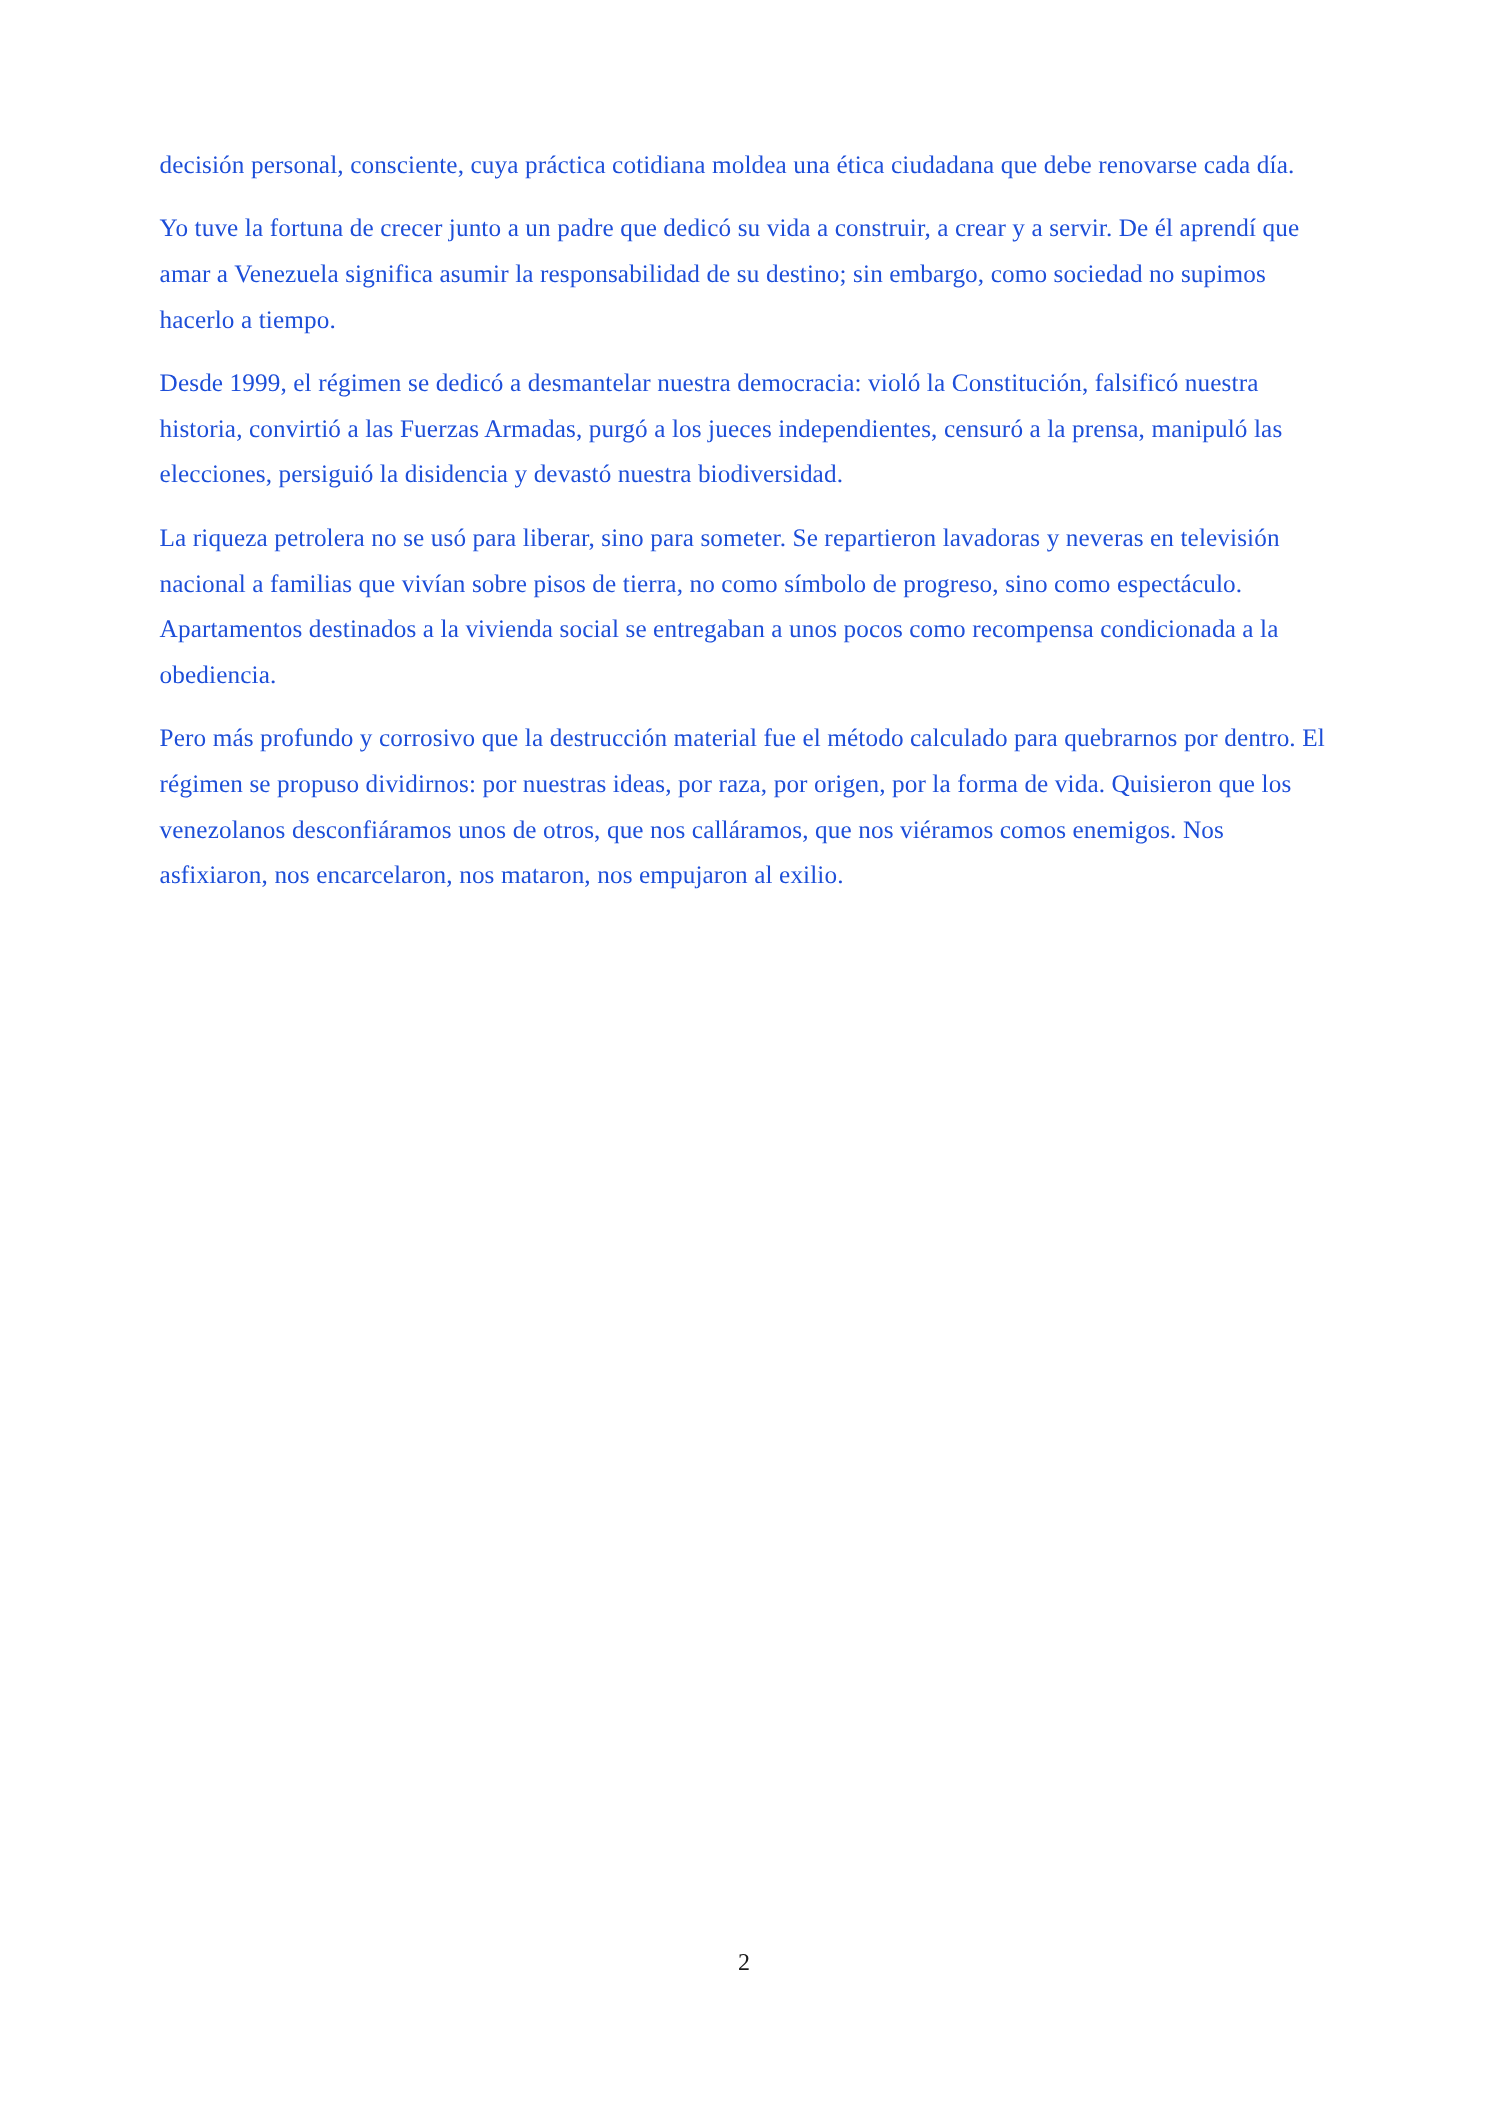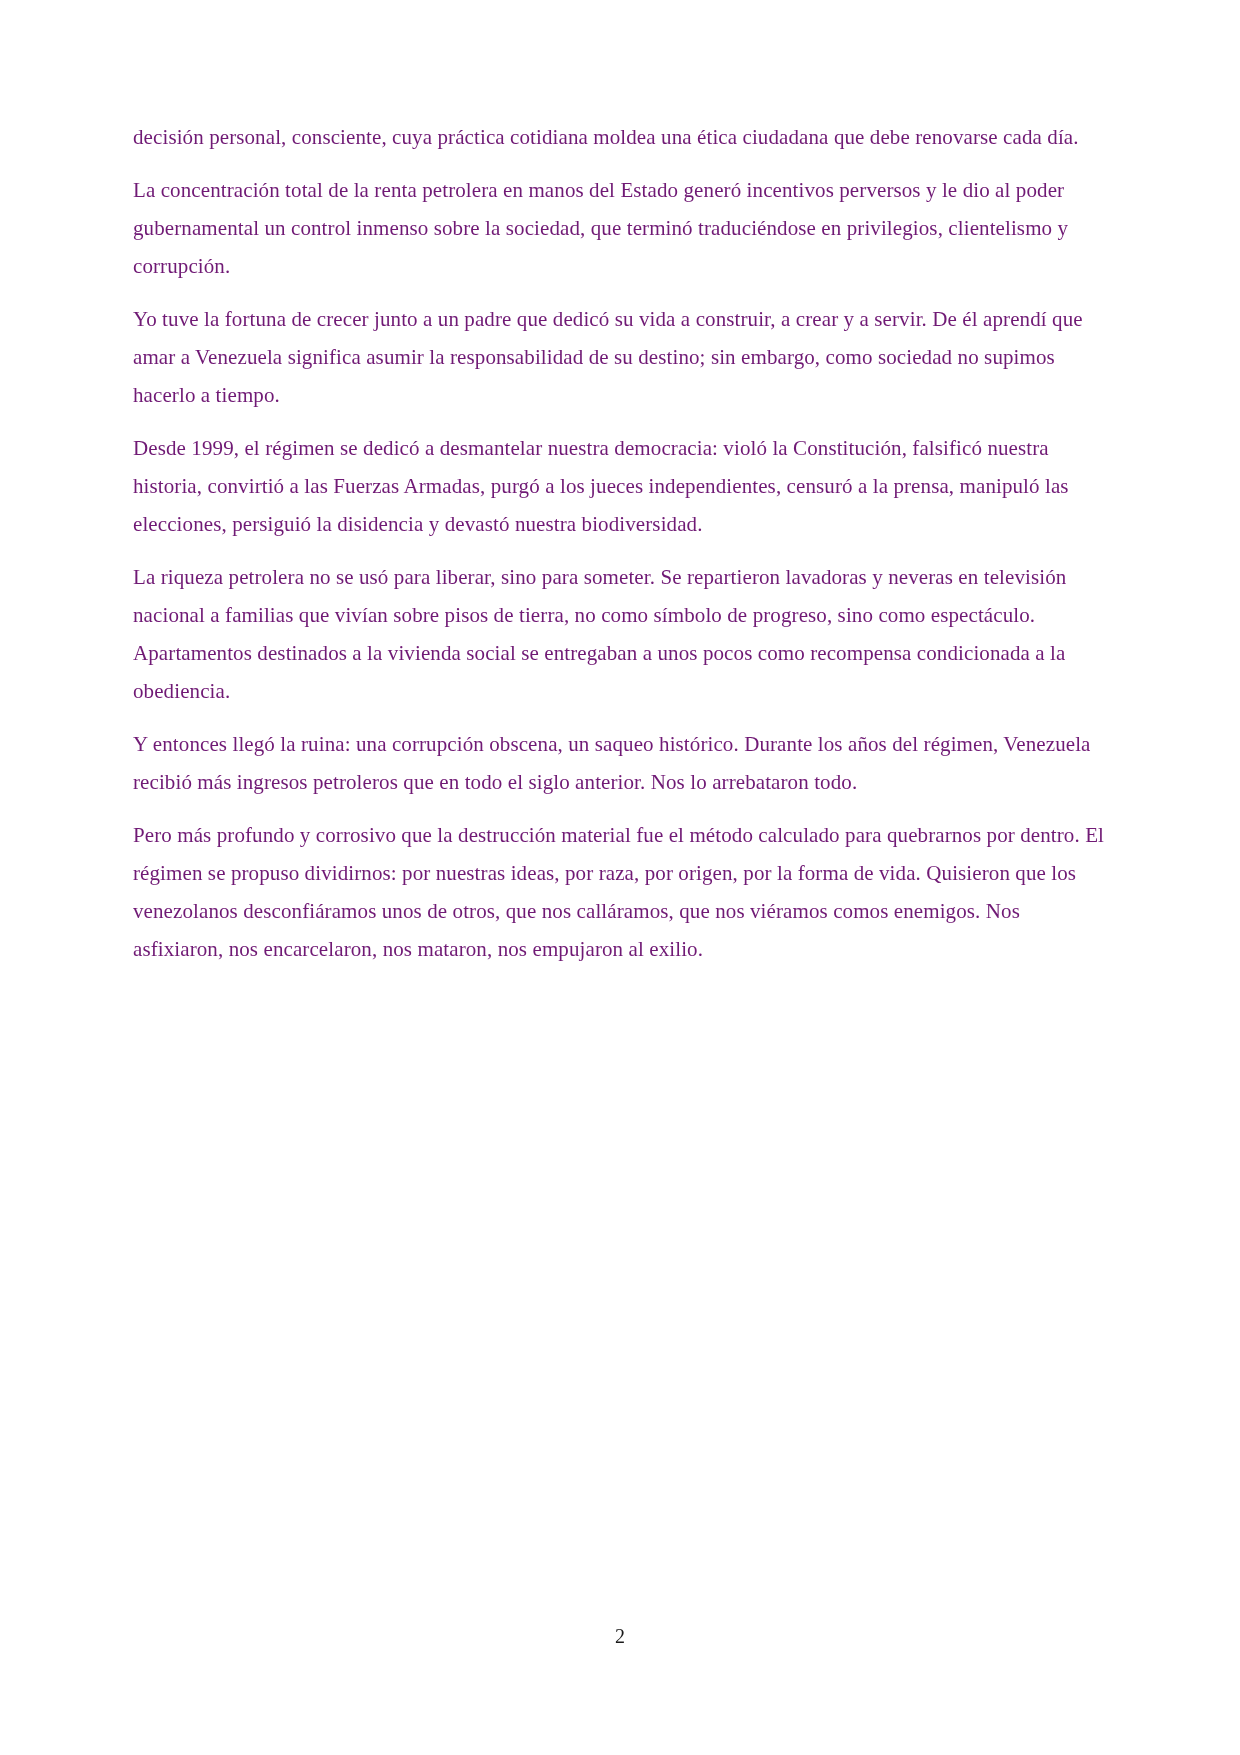--- a/index.html
+++ b/index.html
@@ -24,21 +24,21 @@
     top: 118px;
     left: 133px;
     width: 975px;
     color: #1a1a1a;
   }
 
   .text-column p {
     font-size: 21px;
     line-height: 38px;
     margin: 0 0 15px 0;
-    color: #701a75;
+    color: #1d4ed8;
     text-align: left;
     letter-spacing: 0.1px;
   }
 
   .page-footer {
     position: absolute;
     left: 0;
     width: 1240px;
     top: 1625px;
     text-align: center;
@@ -48,24 +48,22 @@
     font-size: 20px;
     color: #1a1a1a;
   }
 </style>
 </head>
 <body>
 
 <div class="page">
   <div class="text-column">
     <p>decisión personal, consciente, cuya práctica cotidiana moldea una ética ciudadana que debe renovarse cada día.</p>
-    <p>La concentración total de la renta petrolera en manos del Estado generó incentivos perversos y le dio al poder gubernamental un control inmenso sobre la sociedad, que terminó traduciéndose en privilegios, clientelismo y corrupción.</p>
     <p>Yo tuve la fortuna de crecer junto a un padre que dedicó su vida a construir, a crear y a servir. De él aprendí que amar a Venezuela significa asumir la responsabilidad de su destino; sin embargo, como sociedad no supimos hacerlo a tiempo.</p>
     <p>Desde 1999, el régimen se dedicó a desmantelar nuestra democracia: violó la Constitución, falsificó nuestra historia, convirtió a las Fuerzas Armadas, purgó a los jueces independientes, censuró a la prensa, manipuló las elecciones, persiguió la disidencia y devastó nuestra biodiversidad.</p>
     <p>La riqueza petrolera no se usó para liberar, sino para someter. Se repartieron lavadoras y neveras en televisión nacional a familias que vivían sobre pisos de tierra, no como símbolo de progreso, sino como espectáculo. Apartamentos destinados a la vivienda social se entregaban a unos pocos como recompensa condicionada a la obediencia.</p>
-    <p>Y entonces llegó la ruina: una corrupción obscena, un saqueo histórico. Durante los años del régimen, Venezuela recibió más ingresos petroleros que en todo el siglo anterior. Nos lo arrebataron todo.</p>
     <p>Pero más profundo y corrosivo que la destrucción material fue el método calculado para quebrarnos por dentro. El régimen se propuso dividirnos: por nuestras ideas, por raza, por origen, por la forma de vida. Quisieron que los venezolanos desconfiáramos unos de otros, que nos calláramos, que nos viéramos comos enemigos. Nos asfixiaron, nos encarcelaron, nos mataron, nos empujaron al exilio.</p>
   </div>
 
   <div class="page-footer">
     <span class="page-number">2</span>
   </div>
 </div>
 
 </body></html>

